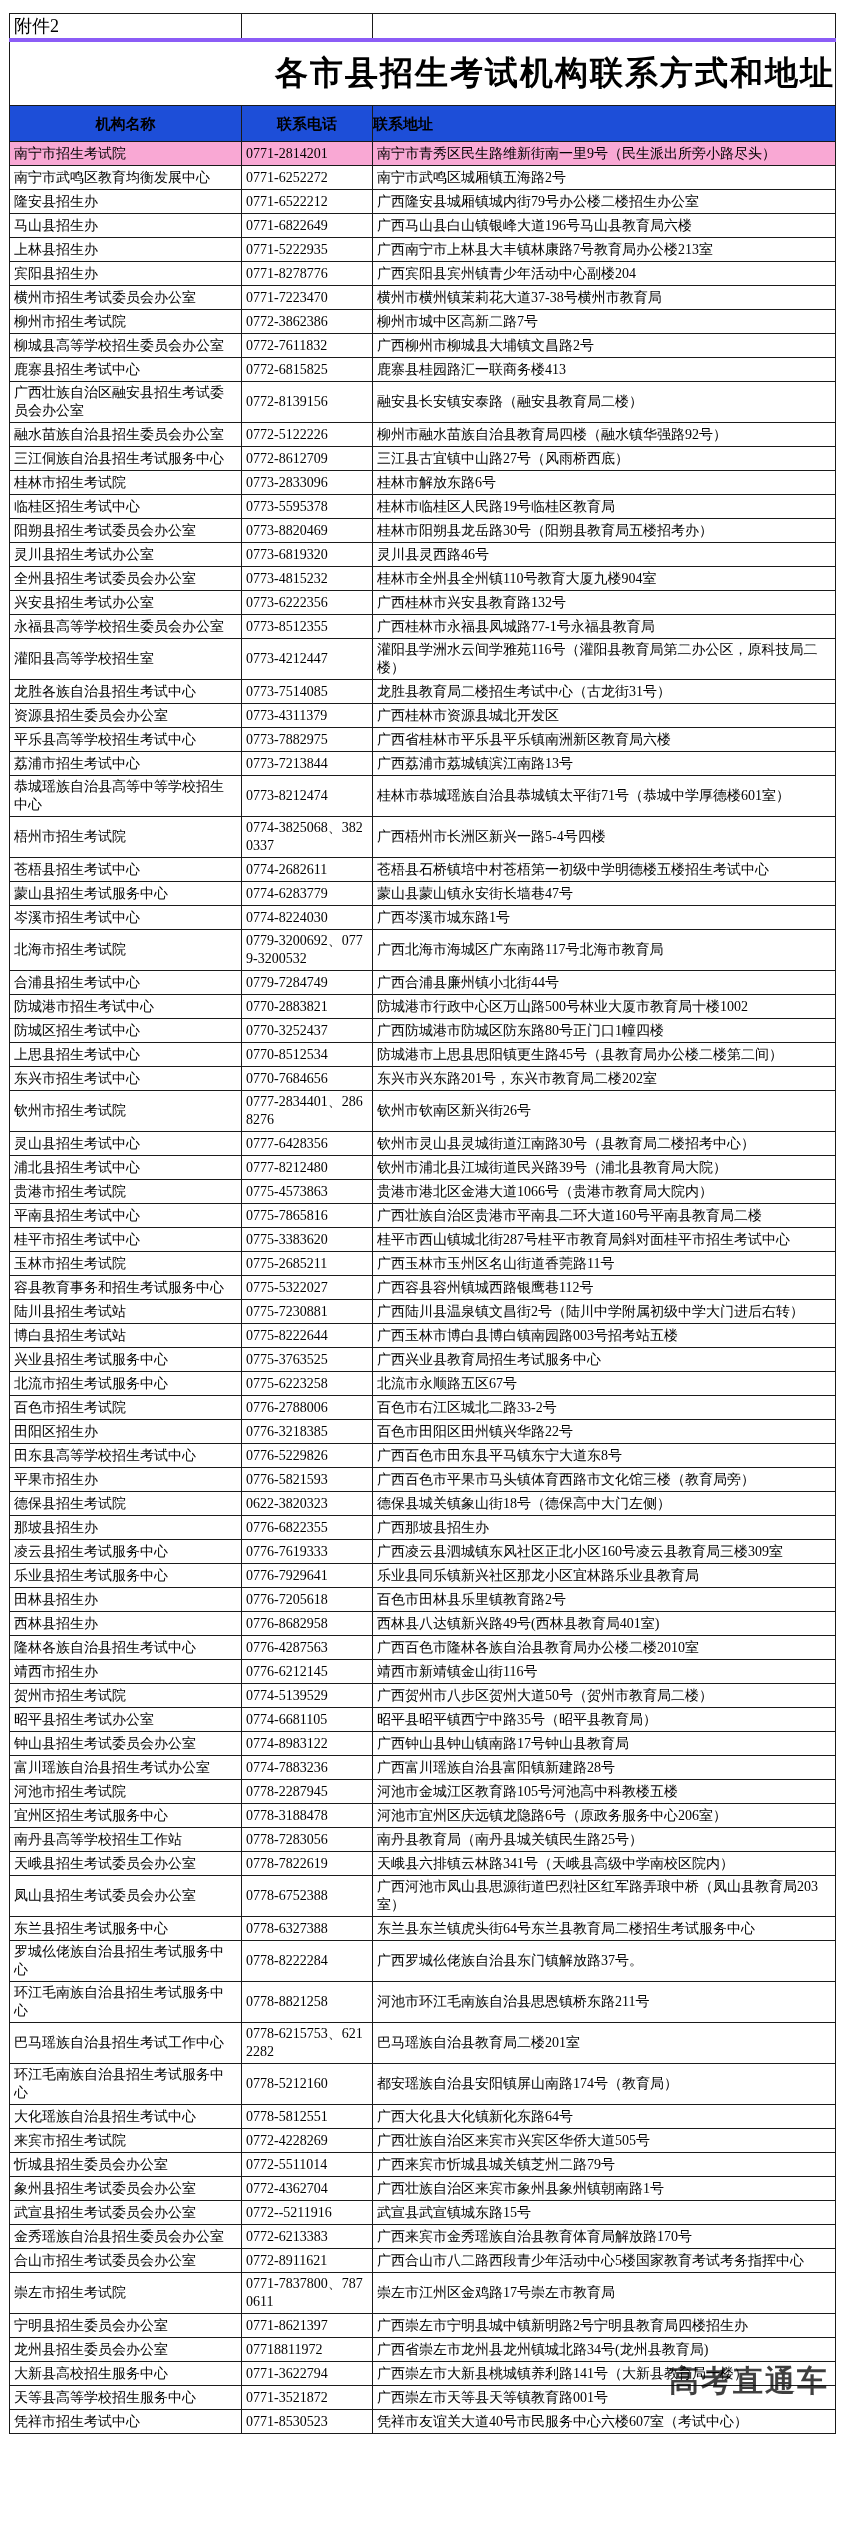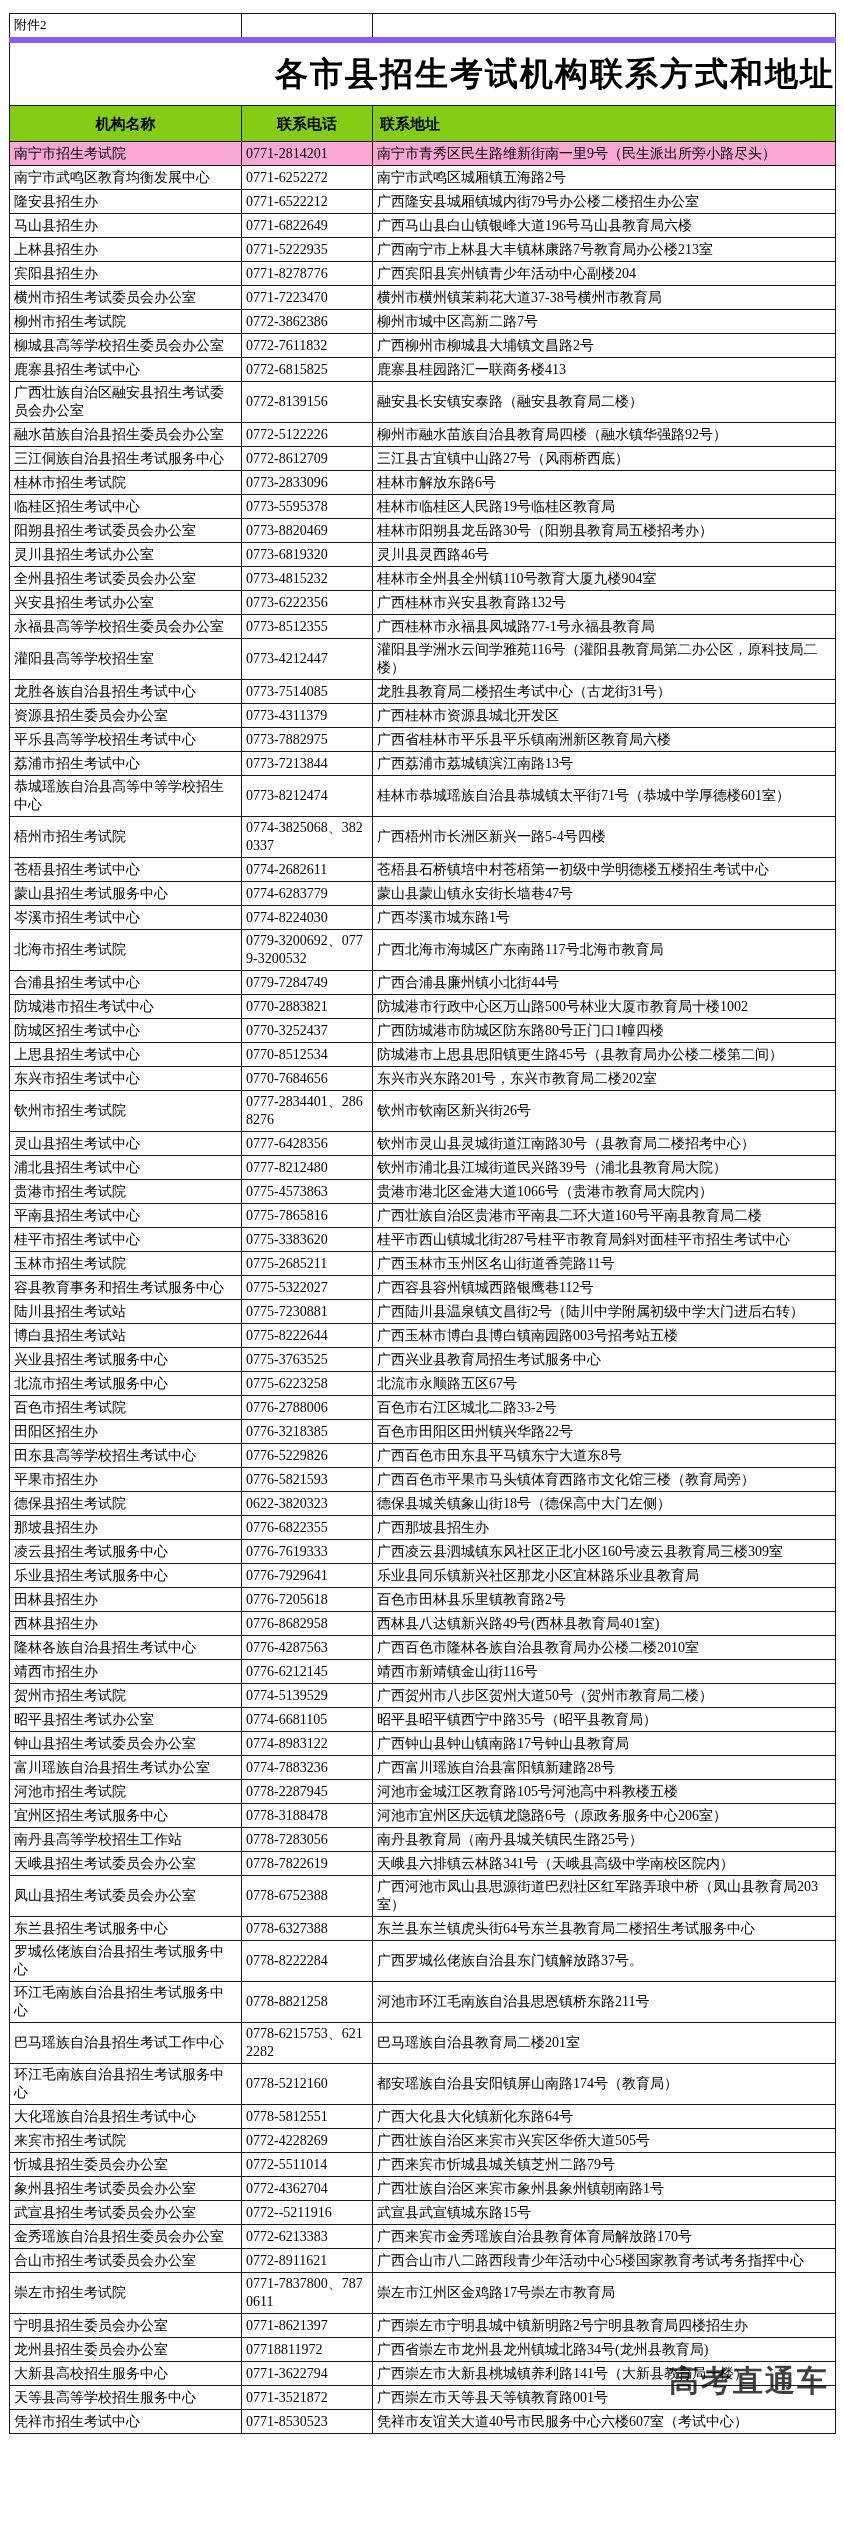--- a/index.html
+++ b/index.html
@@ -17,27 +17,27 @@
   table.grid td, table.grid th {
     border:1px solid #1a1a1a;
     padding:2px 4px;
     vertical-align:middle;
     line-height:18px;
     word-break:break-all;
     overflow-wrap:anywhere;
     text-align:left;
     font-weight:normal;
   }
-  tr.attach-row td { border-bottom:6px solid #8b5cf6; height:26px; font-size:13px; }
+  tr.attach-row td { border-bottom:4px solid #8b5cf6; height:26px; font-size:18px; }
   tr.title-row td {
     height:66px; text-align:right; vertical-align:middle;
     font-size:33px; font-weight:bold; letter-spacing:2px; padding:4px 0;
   }
   tr.head-row td {
-    background:#84cc16; font-weight:bold; font-size:15px; height:36px; padding:1px 7px;
+    background:#1d4ed8; font-weight:bold; font-size:15px; height:36px; padding:1px 0;
   }
   tr.head-row td.c-name, tr.head-row td.c-phone { text-align:center; }
   td.c-name  { width:232px; }
   td.c-phone { width:131px; }
   td.c-addr  { width:463px; }
   tr.data-row td { height:24px; font-size:14px; }
   tr.data-row.hl td { background:#f9a8d4; }
   .watermark {
     position:absolute; right:6px; bottom:32px;
     font-size:30px; font-weight:bold; color:#000000; opacity:0.75;

